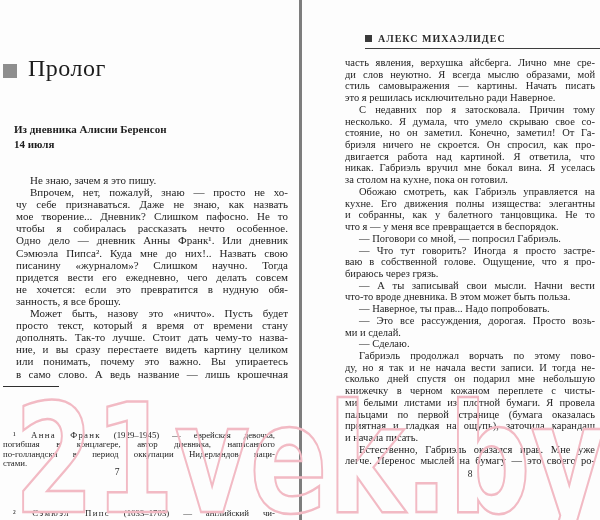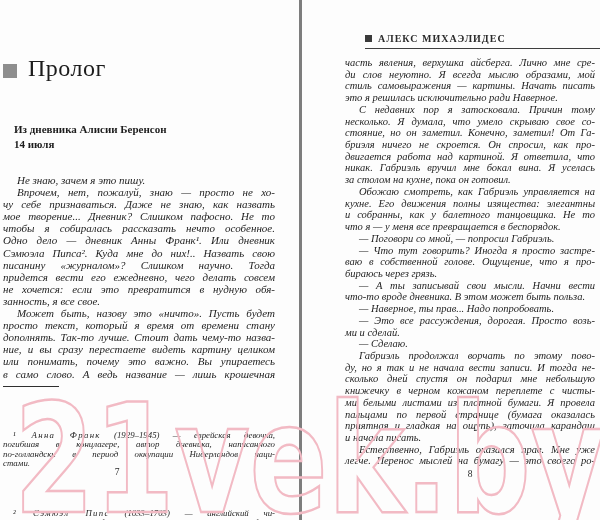--- a/index.html
+++ b/index.html
@@ -11,22 +11,22 @@
   .page{position:absolute;top:0;bottom:0;}
   .page.left{left:0;width:279px;}
   .page.right{left:302px;right:0;}
   .gutter{position:absolute;left:299px;top:0;width:3px;height:520px;background:#7d7d7d;}
 
   
   .chapter-heading{position:absolute;left:3px;top:55px;display:flex;align-items:center;}
   .chapter-square{width:14px;height:14px;background:#8e8e8e;margin-right:11px;margin-top:4px;flex:none;}
   .chapter-title{font-size:24px;letter-spacing:.5px;color:#1c1c1c;}
   .epigraph{position:absolute;left:14px;top:122px;font-size:11px;line-height:15px;font-weight:bold;}
-  .bodytext{position:absolute;font-style:italic;}
-  #left-body{left:3px;top:174px;width:272px;font-size:11px;line-height:12.1px;}
+  .bodytext{position:absolute;}
+  #left-body{left:16px;top:174px;width:272px;font-size:11px;line-height:12.1px;}
   .line{text-align:justify;text-align-last:justify;}
   .line.last{text-align-last:left;}
   .line.indent{text-indent:14px;}
   .footnote-rule{position:absolute;left:3px;top:386px;width:56px;border-top:1px solid #2f2f2f;}
   #left-footnotes{left:3px;top:391px;width:272px;font-size:8.8px;line-height:9.45px;}
   #left-footnotes .line.indent{text-indent:10px;margin-top:40px;}
   .spaced{letter-spacing:1.3px;}
   .page-number{position:absolute;font-size:9.5px;color:#2a2a2a;}
   .page-number.left-num{left:3px;top:467px;width:228px;text-align:center;}
 
@@ -62,21 +62,21 @@
         <div class="line indent last">Не знаю, зачем я это пишу.</div>
         <div class="line indent">Впрочем, нет, пожалуй, знаю — просто не хо-</div>
         <div class="line">чу себе признаваться. Даже не знаю, как назвать</div>
         <div class="line">мое творение... Дневник? Слишком пафосно. Не то</div>
         <div class="line">чтобы я собиралась рассказать нечто особенное.</div>
         <div class="line">Одно дело — дневник Анны Франк¹. Или дневник</div>
         <div class="line">Сэмюэла Пипса². Куда мне до них!.. Назвать свою</div>
         <div class="line">писанину «журналом»? Слишком научно. Тогда</div>
         <div class="line">придется вести его ежедневно, чего делать совсем</div>
         <div class="line">не хочется: если это превратится в нудную обя-</div>
-        <div class="line last">занность, я все свое.</div>
+        <div class="line last">занность, я все брошу.</div>
         <div class="line indent">Может быть, назову это «ничто». Пусть будет</div>
         <div class="line">просто текст, который я время от времени стану</div>
         <div class="line">дополнять. Так-то лучше. Стоит дать чему-то назва-</div>
         <div class="line">ние, и вы сразу перестаете видеть картину целиком</div>
         <div class="line">или понимать, почему это важно. Вы упираетесь</div>
         <div class="line">в само слово. А ведь название — лишь крошечная</div>
       </div>
     <div class="footnote-rule"></div>
     <div class="bodytext" id="left-footnotes">
         <div class="line indent"><span class="spaced">¹ Анна Франк</span> (1929–1945) — еврейская девочка,</div>

